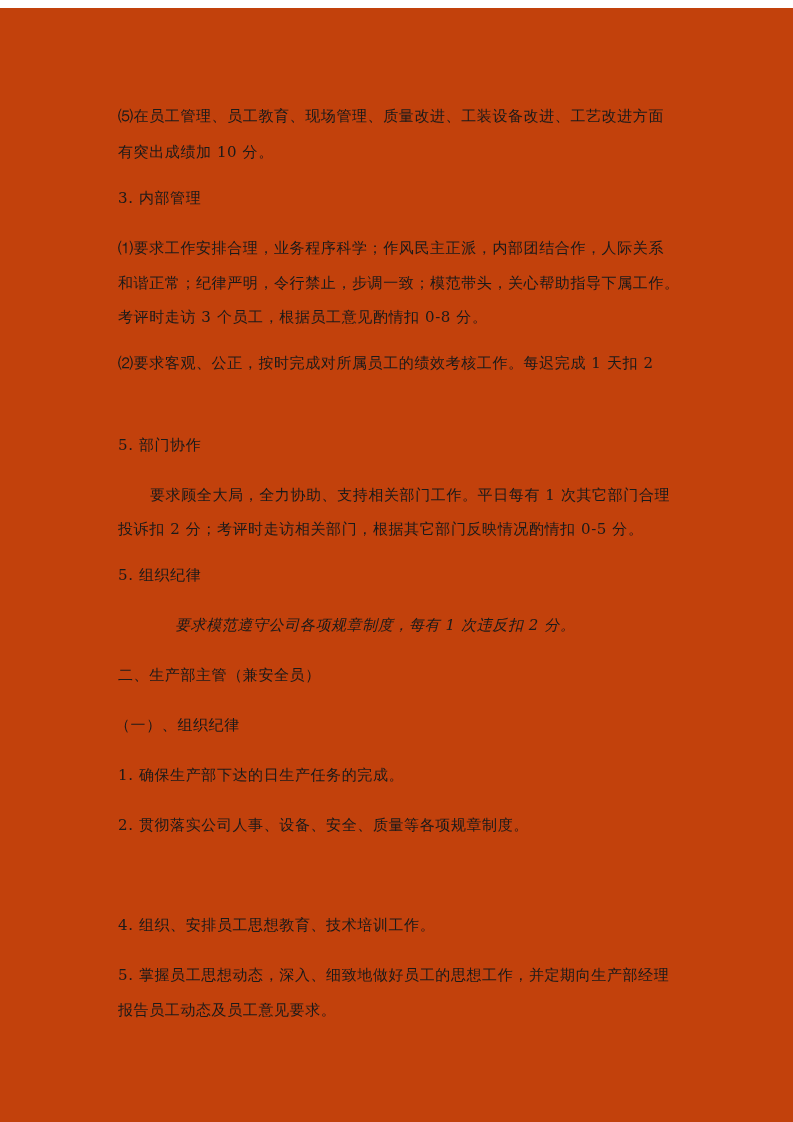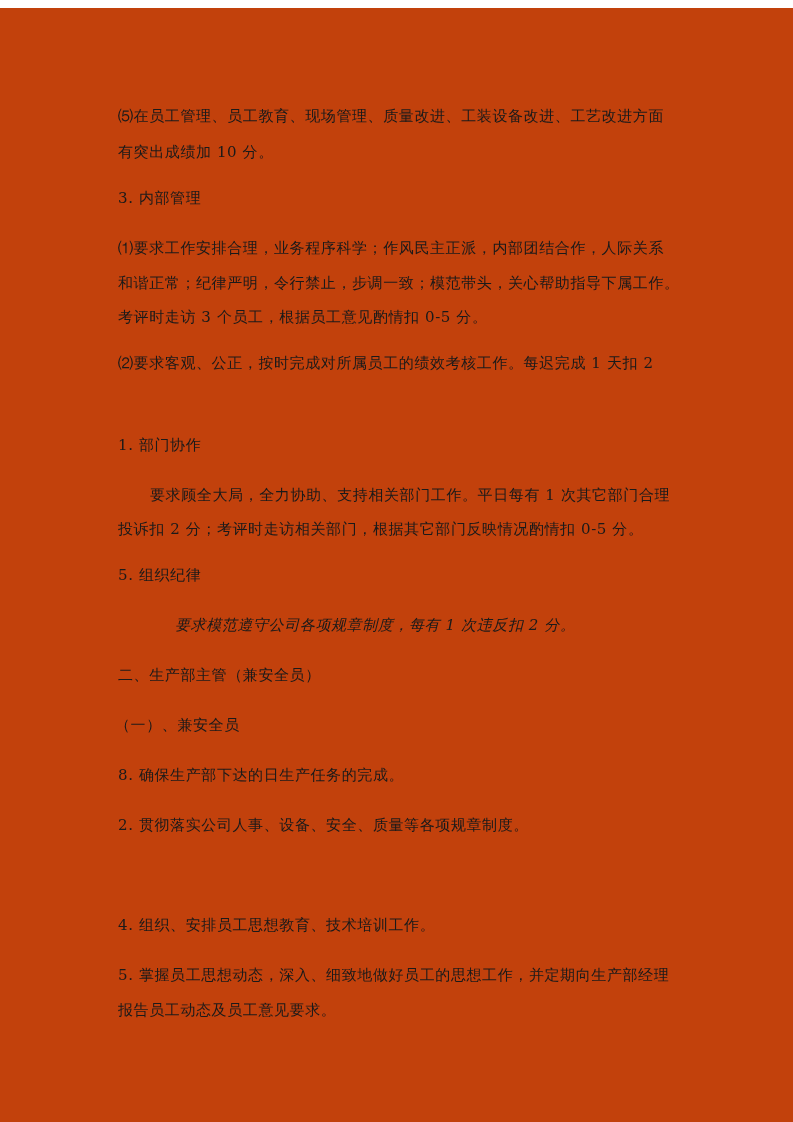--- a/index.html
+++ b/index.html
@@ -40,36 +40,36 @@
 
 <div class="page">
 
   <div class="line" style="top:98px;">⑸在员工管理、员工教育、现场管理、质量改进、工装设备改进、工艺改进方面</div>
   <div class="line" style="top:134px;">有突出成绩加 10 分。</div>
 
   <div class="line" style="top:180px;">3. 内部管理</div>
 
   <div class="line" style="top:230px;">⑴要求工作安排合理，业务程序科学；作风民主正派，内部团结合作，人际关系</div>
   <div class="line" style="top:265px;">和谐正常；纪律严明，令行禁止，步调一致；模范带头，关心帮助指导下属工作。</div>
-  <div class="line" style="top:299px;">考评时走访 3 个员工，根据员工意见酌情扣 0-5 分。</div>
+  <div class="line" style="top:299px;">考评时走访 3 个员工，根据员工意见酌情扣 0-8 分。</div>
 
   <div class="line" style="top:345px;">⑵要求客观、公正，按时完成对所属员工的绩效考核工作。每迟完成 1 天扣 2</div>
 
-  <div class="line" style="top:427px;">1. 部门协作</div>
+  <div class="line" style="top:427px;">5. 部门协作</div>
 
   <div class="line indent1" style="top:477px;">要求顾全大局，全力协助、支持相关部门工作。平日每有 1 次其它部门合理</div>
   <div class="line" style="top:511px;">投诉扣 2 分；考评时走访相关部门，根据其它部门反映情况酌情扣 0-5 分。</div>
 
   <div class="line" style="top:557px;">5. 组织纪律</div>
 
   <div class="line indent2" style="top:607px;font-style:italic;">要求模范遵守公司各项规章制度，每有 1 次违反扣 2 分。</div>
 
   <div class="line" style="top:657px;">二、生产部主管（兼安全员）</div>
 
-  <div class="line left-paren" style="top:707px;">（一）、兼安全员</div>
+  <div class="line left-paren" style="top:707px;">（一）、组织纪律</div>
 
-  <div class="line" style="top:757px;">8. 确保生产部下达的日生产任务的完成。</div>
+  <div class="line" style="top:757px;">1. 确保生产部下达的日生产任务的完成。</div>
   <div class="line" style="top:807px;">2. 贯彻落实公司人事、设备、安全、质量等各项规章制度。</div>
   <div class="line" style="top:907px;">4. 组织、安排员工思想教育、技术培训工作。</div>
   <div class="line" style="top:957px;">5. 掌握员工思想动态，深入、细致地做好员工的思想工作，并定期向生产部经理</div>
   <div class="line" style="top:992px;">报告员工动态及员工意见要求。</div>
 
 </div>
 
 </body></html>

